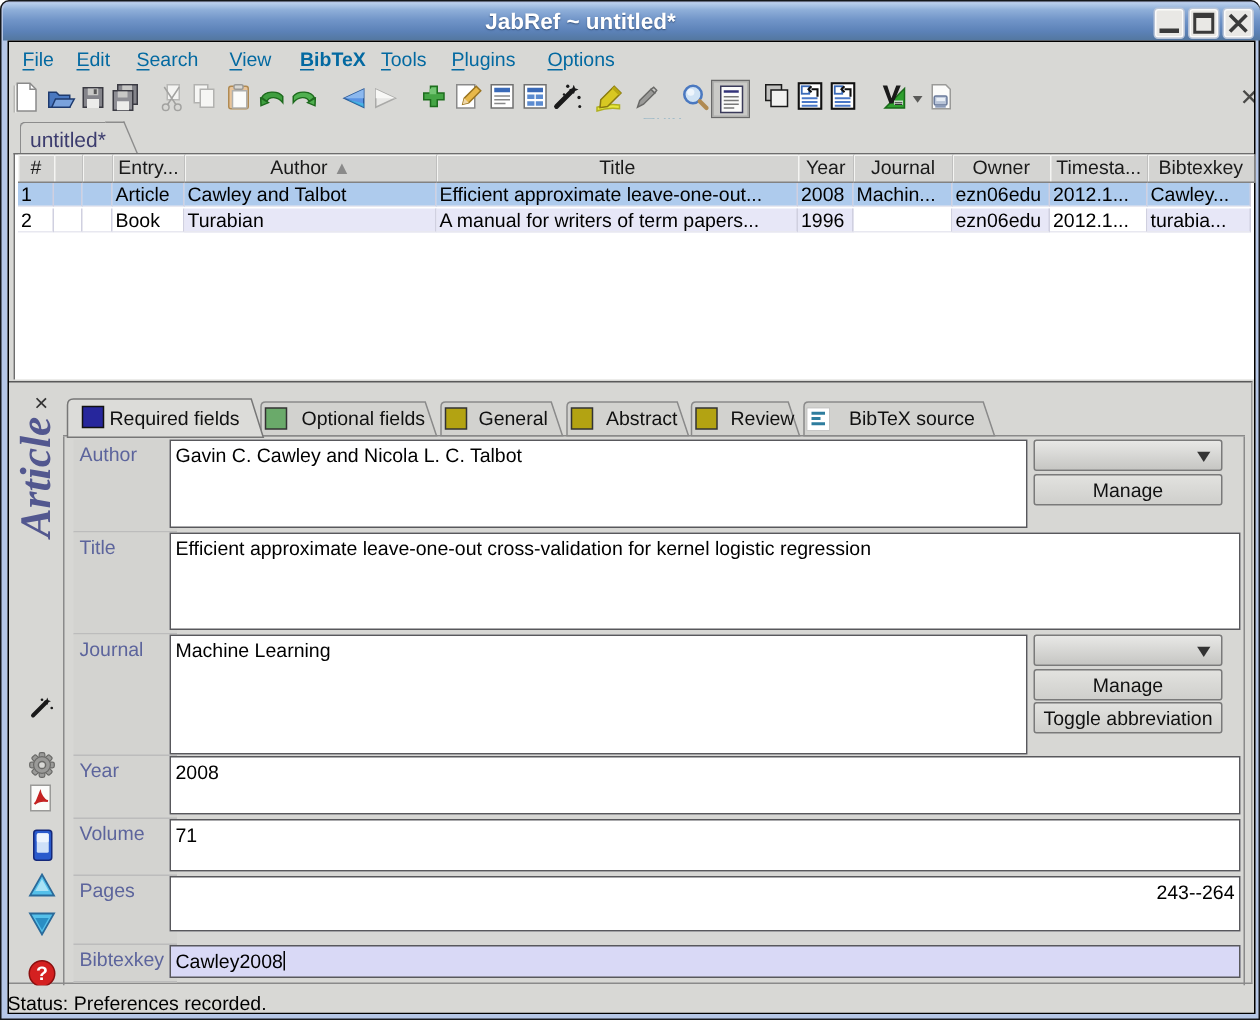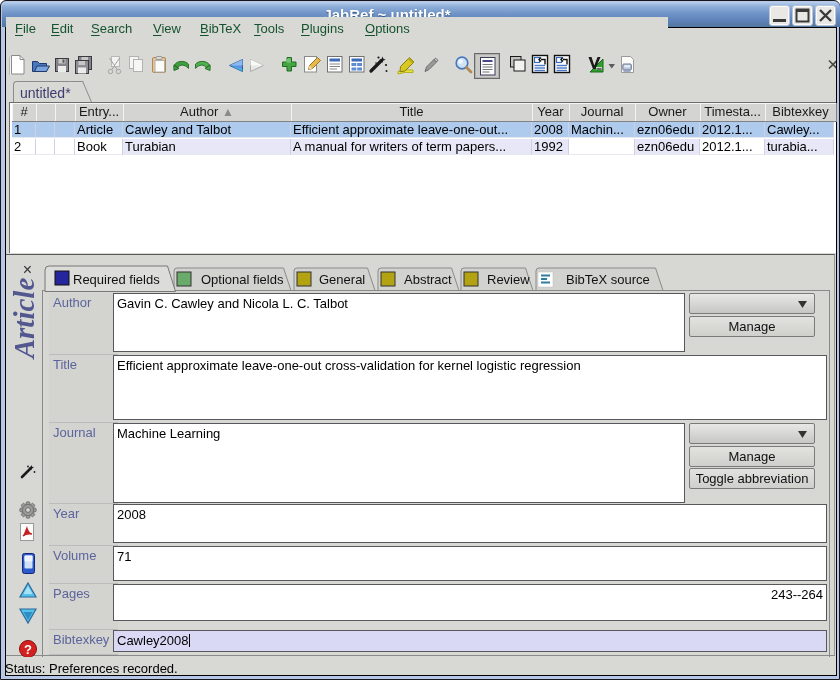--- a/index.html
+++ b/index.html
@@ -5,21 +5,21 @@
 html,body{margin:0;padding:0;}
 body{width:840px;height:680px;overflow:hidden;font-family:"Liberation Sans",sans-serif;}
 #win{position:absolute;left:0;top:0;width:840px;height:680px;background:#b6c7e7;border:1px solid #15171a;box-sizing:border-box;border-radius:6px 6px 0 0;}
 #titlebar{position:absolute;left:1px;top:1px;width:838px;height:25px;border-radius:5px 5px 0 0;
  background:linear-gradient(#b9cfec 0%,#8fafd9 18%,#7195c8 45%,#5c82b8 75%,#53779f 100%);}
 #title{position:absolute;left:0px;top:4px;width:770px;text-align:center;color:#fff;font-weight:bold;font-size:15px;text-shadow:0 1px 1px #33507a;}
 .wbtn{position:absolute;top:3px;width:21px;height:21px;background:#e9e8e5;border-radius:3px;border:1px solid #b8c4d8;box-sizing:border-box;box-shadow:inset 0 0 0 1px #fbfbfa;}
 #content{position:absolute;left:4px;top:26px;width:832px;height:649px;background:#d8d8d5;border:1px solid #000;box-sizing:border-box;}
 .abs{position:absolute;}
 
-#menubar{position:absolute;left:5px;top:16px;width:662px;height:25px;background:#d8d8d5;font-size:13px;color:#14532d;}
+#menubar{position:absolute;left:5px;top:27px;width:662px;height:25px;background:#d8d8d5;font-size:13px;color:#0369a1;}
 .mi{position:absolute;top:4px;}
 .mi u{text-decoration:underline;text-underline-offset:2px;}
 
 #toolbar{position:absolute;left:5px;top:52px;width:830px;height:26px;background:#d8d8d5;}
 
 #tabrow{position:absolute;left:5px;top:78px;width:830px;height:24px;background:#d8d8d5;}
 #tab1{position:absolute;left:7px;top:2px;width:62px;height:22px;background:#d8d8d5;border-top:1px solid #8c8c8c;border-left:1px solid #8c8c8c;border-radius:4px 0 0 0;}
 #tab1 .slant{position:absolute;right:-7px;top:-1px;width:12px;height:23px;border-right:1px solid #8c8c8c;border-top:1px solid #8c8c8c;transform:skewX(23deg);transform-origin:top left;background:#d8d8d5;}
 #tab1 span{position:absolute;left:6px;top:3px;font-size:14px;color:#3c3c6e;}
 
@@ -51,21 +51,21 @@
   <div class="wbtn" style="left:813px;"><svg width="19" height="19">
           <path d="M4 4 L15 15 M15 4 L4 15" stroke="#3a3a3a" stroke-width="2.4"></path>
         </svg></div>
  </div>
  <div id="content"></div>
  <div id="menubar">
   <span class="mi" style="left:9px;"><u>F</u>ile</span>
   <span class="mi" style="left:45px;"><u>E</u>dit</span>
   <span class="mi" style="left:85px;"><u>S</u>earch</span>
   <span class="mi" style="left:147px;"><u>V</u>iew</span>
-  <span class="mi" style="left:194px;"><u>B</u>ibTeX</span>
+  <span class="mi" style="left:194px;font-weight:bold;"><u>B</u>ibTeX</span>
   <span class="mi" style="left:248px;"><u>T</u>ools</span>
   <span class="mi" style="left:295px;"><u>P</u>lugins</span>
   <span class="mi" style="left:359px;"><u>O</u>ptions</span>
   <span class="mi" style="left:422px;margin-top:40px;"><u>H</u>elp</span>
  </div>
  <div id="toolbar">
   <svg width="830" height="26" style="position:absolute;left:0;top:0;">
    <line x1="3.5" y1="4" x2="3.5" y2="22" stroke="#b8b8b5" stroke-width="1"></line>
         <line x1="4.5" y1="4" x2="4.5" y2="22" stroke="#f2f2f0" stroke-width="1"></line>
    <g transform="translate(-5,2)">
@@ -274,21 +274,21 @@
    <div class="tc" style="left:690px;width:65px;background:#aecbed;">2012.1...</div>
    <div class="tc" style="left:755px;width:69px;background:#aecbed;">Cawley...</div>
   </div>
   <div class="tr" style="top:36px;">
    <div class="tc" style="left:2px;width:24px;">2</div>
    <div class="tc" style="left:26px;width:19px;"></div>
    <div class="tc" style="left:45px;width:20px;"></div>
    <div class="tc" style="left:65px;width:48px;">Book</div>
    <div class="tc" style="left:113px;width:168px;background:#e7e7f7;">Turabian</div>
    <div class="tc" style="left:281px;width:241px;background:#e7e7f7;">A manual for writers of term papers...</div>
-   <div class="tc" style="left:522px;width:37px;background:#e7e7f7;">1992</div>
+   <div class="tc" style="left:522px;width:37px;background:#e7e7f7;">1996</div>
    <div class="tc" style="left:559px;width:66px;"></div>
    <div class="tc" style="left:625px;width:65px;background:#e7e7f7;">ezn06edu</div>
    <div class="tc" style="left:690px;width:65px;">2012.1...</div>
    <div class="tc" style="left:755px;width:69px;background:#e7e7f7;">turabia...</div>
   </div>
  </div>
  <div id="editor">
 
   <div class="abs" style="left:13px;top:7px;width:17px;height:17px;font-size:16px;color:#333;text-align:center;line-height:16px;">×</div>
   <div class="abs" style="left:-42px;top:47px;width:120px;height:32px;transform:rotate(-90deg);text-align:center;line-height:32px;font-family:'Liberation Serif',serif;font-style:italic;font-weight:bold;font-size:29px;color:#52578f;">Article</div>

